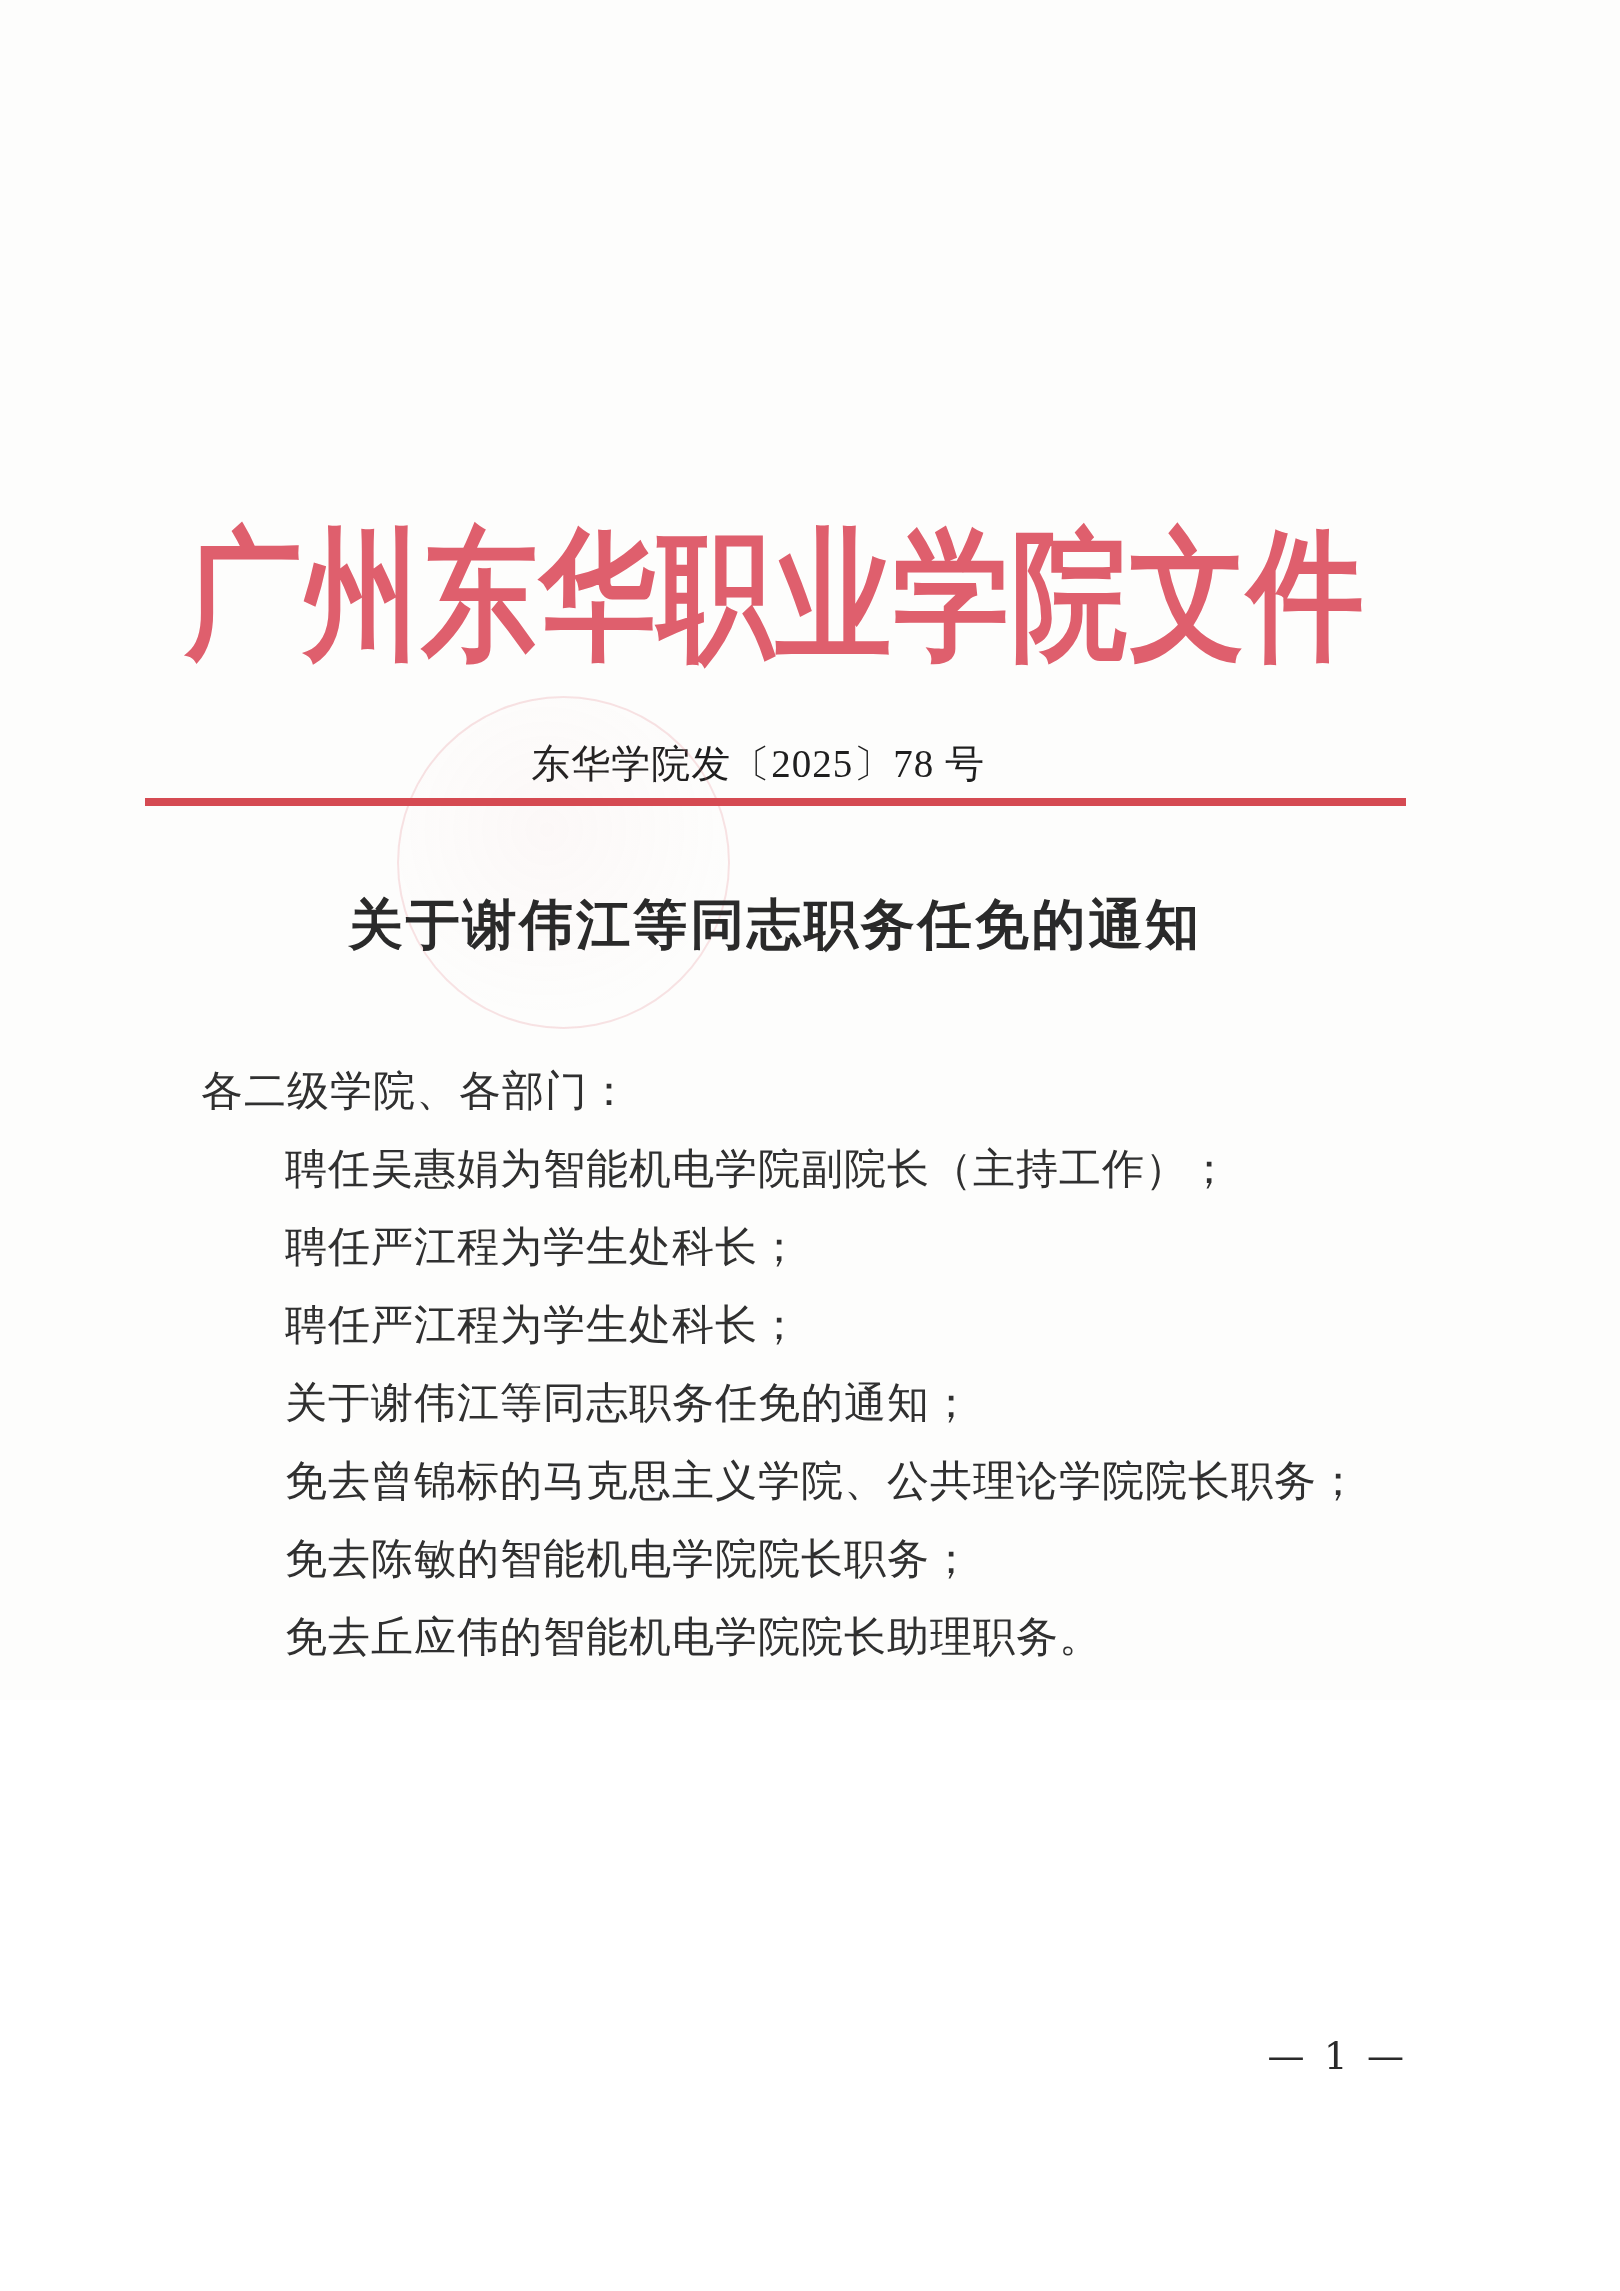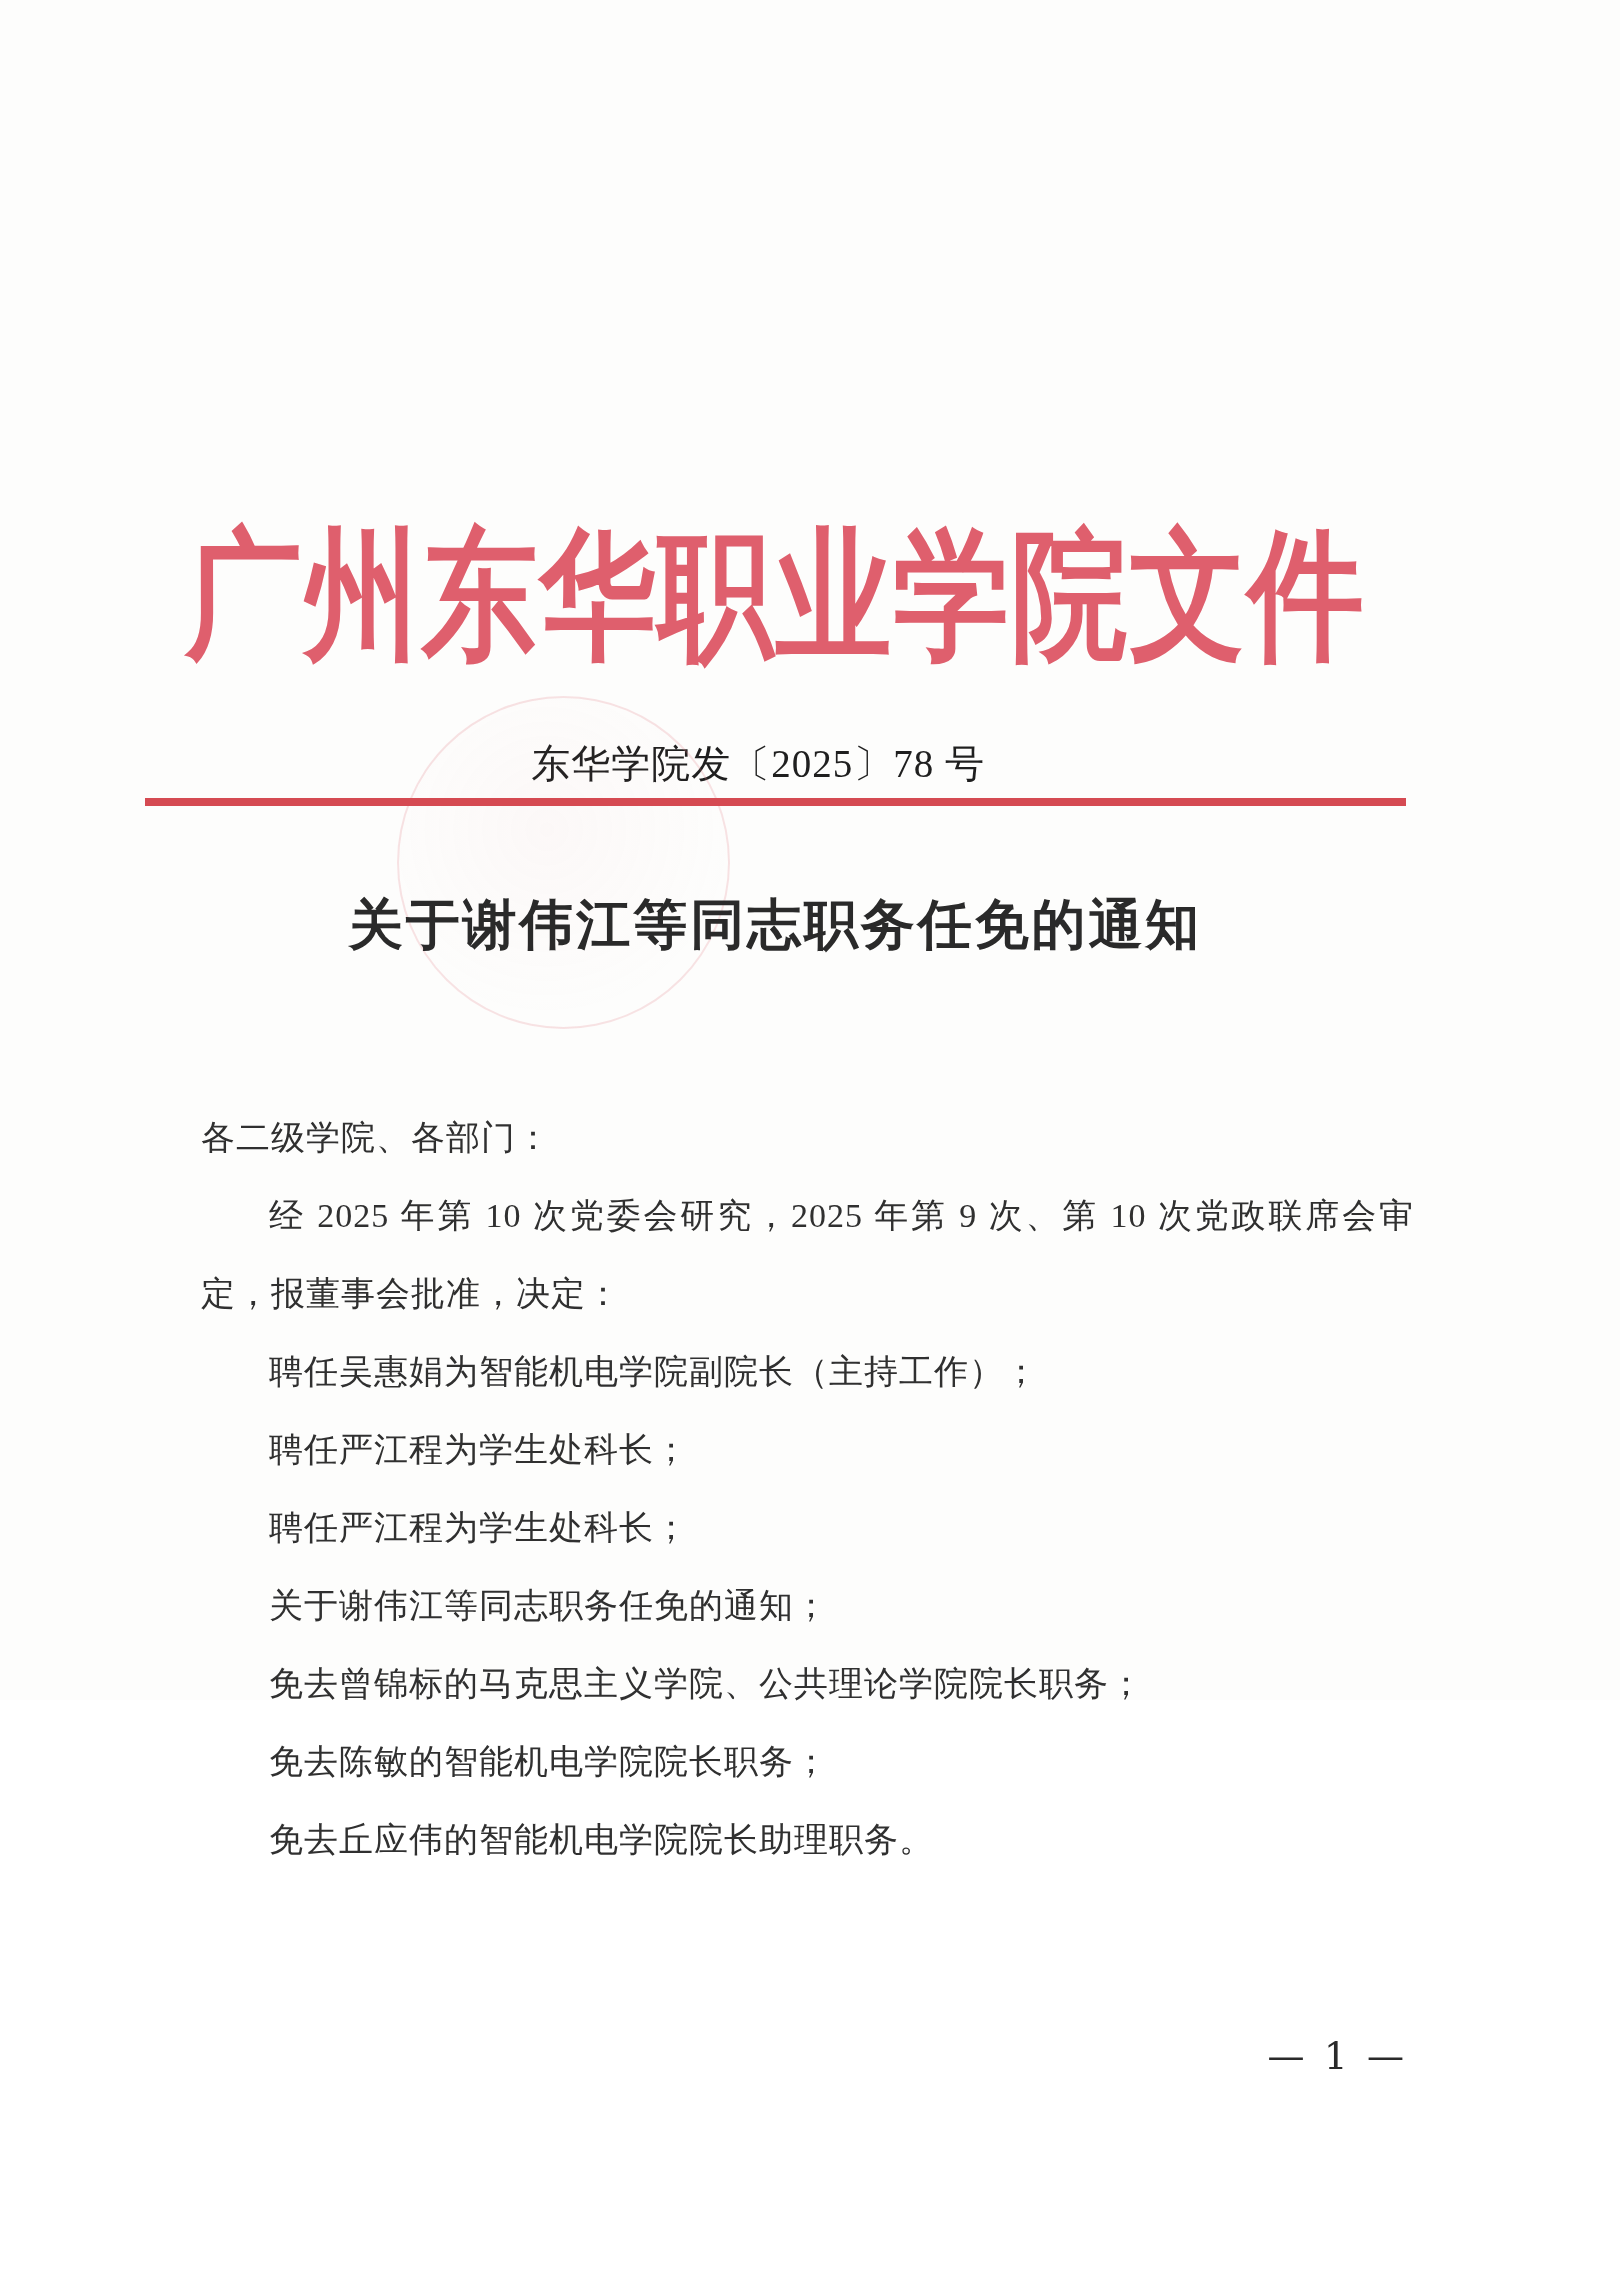--- a/index.html
+++ b/index.html
@@ -59,23 +59,23 @@
     top:890px;left:145px;width:1261px;
     text-align:center;
     font-size:54px;
     font-weight:bold;
     color:#2a2a2a;
     letter-spacing:2.9px;
     line-height:1.3;
   }
   .body-text{
     position:absolute;
-    top:1099px;left:201px;
+    top:1052px;left:201px;
     width:1213px;
-    font-size:34px;
+    font-size:42px;
     line-height:78px;
     color:var(--ink);
     text-align:justify;
     letter-spacing:1px;
   }
   .body-text p{margin:0;}
   .body-text p.indent{text-indent:2em;}
   .page-number{
     position:absolute;
     top:2035px;right:212px;
@@ -95,21 +95,20 @@
   <div class="doc-number">东华学院发〔2025〕78 号</div>
 
   <div class="seal-trace"></div>
 
   <div class="red-rule"></div>
 
   <div class="notice-title">关于谢伟江等同志职务任免的通知</div>
 
   <div class="body-text">
     <p>各二级学院、各部门：</p>
-    <p class="indent">经 2025 年第 10 次党委会研究，2025 年第 9 次、第 10 次党政联席会审定，报董事会批准，决定：</p>
     <p class="indent">聘任吴惠娟为智能机电学院副院长（主持工作）；</p>
     <p class="indent">聘任严江程为学生处科长；</p>
     <p class="indent">聘任严江程为学生处科长；</p>
     <p class="indent">关于谢伟江等同志职务任免的通知；</p>
     <p class="indent">免去曾锦标的马克思主义学院、公共理论学院院长职务；</p>
     <p class="indent">免去陈敏的智能机电学院院长职务；</p>
     <p class="indent">免去丘应伟的智能机电学院院长助理职务。</p>
   </div>
 
   <div class="page-number">— 1 —</div>

